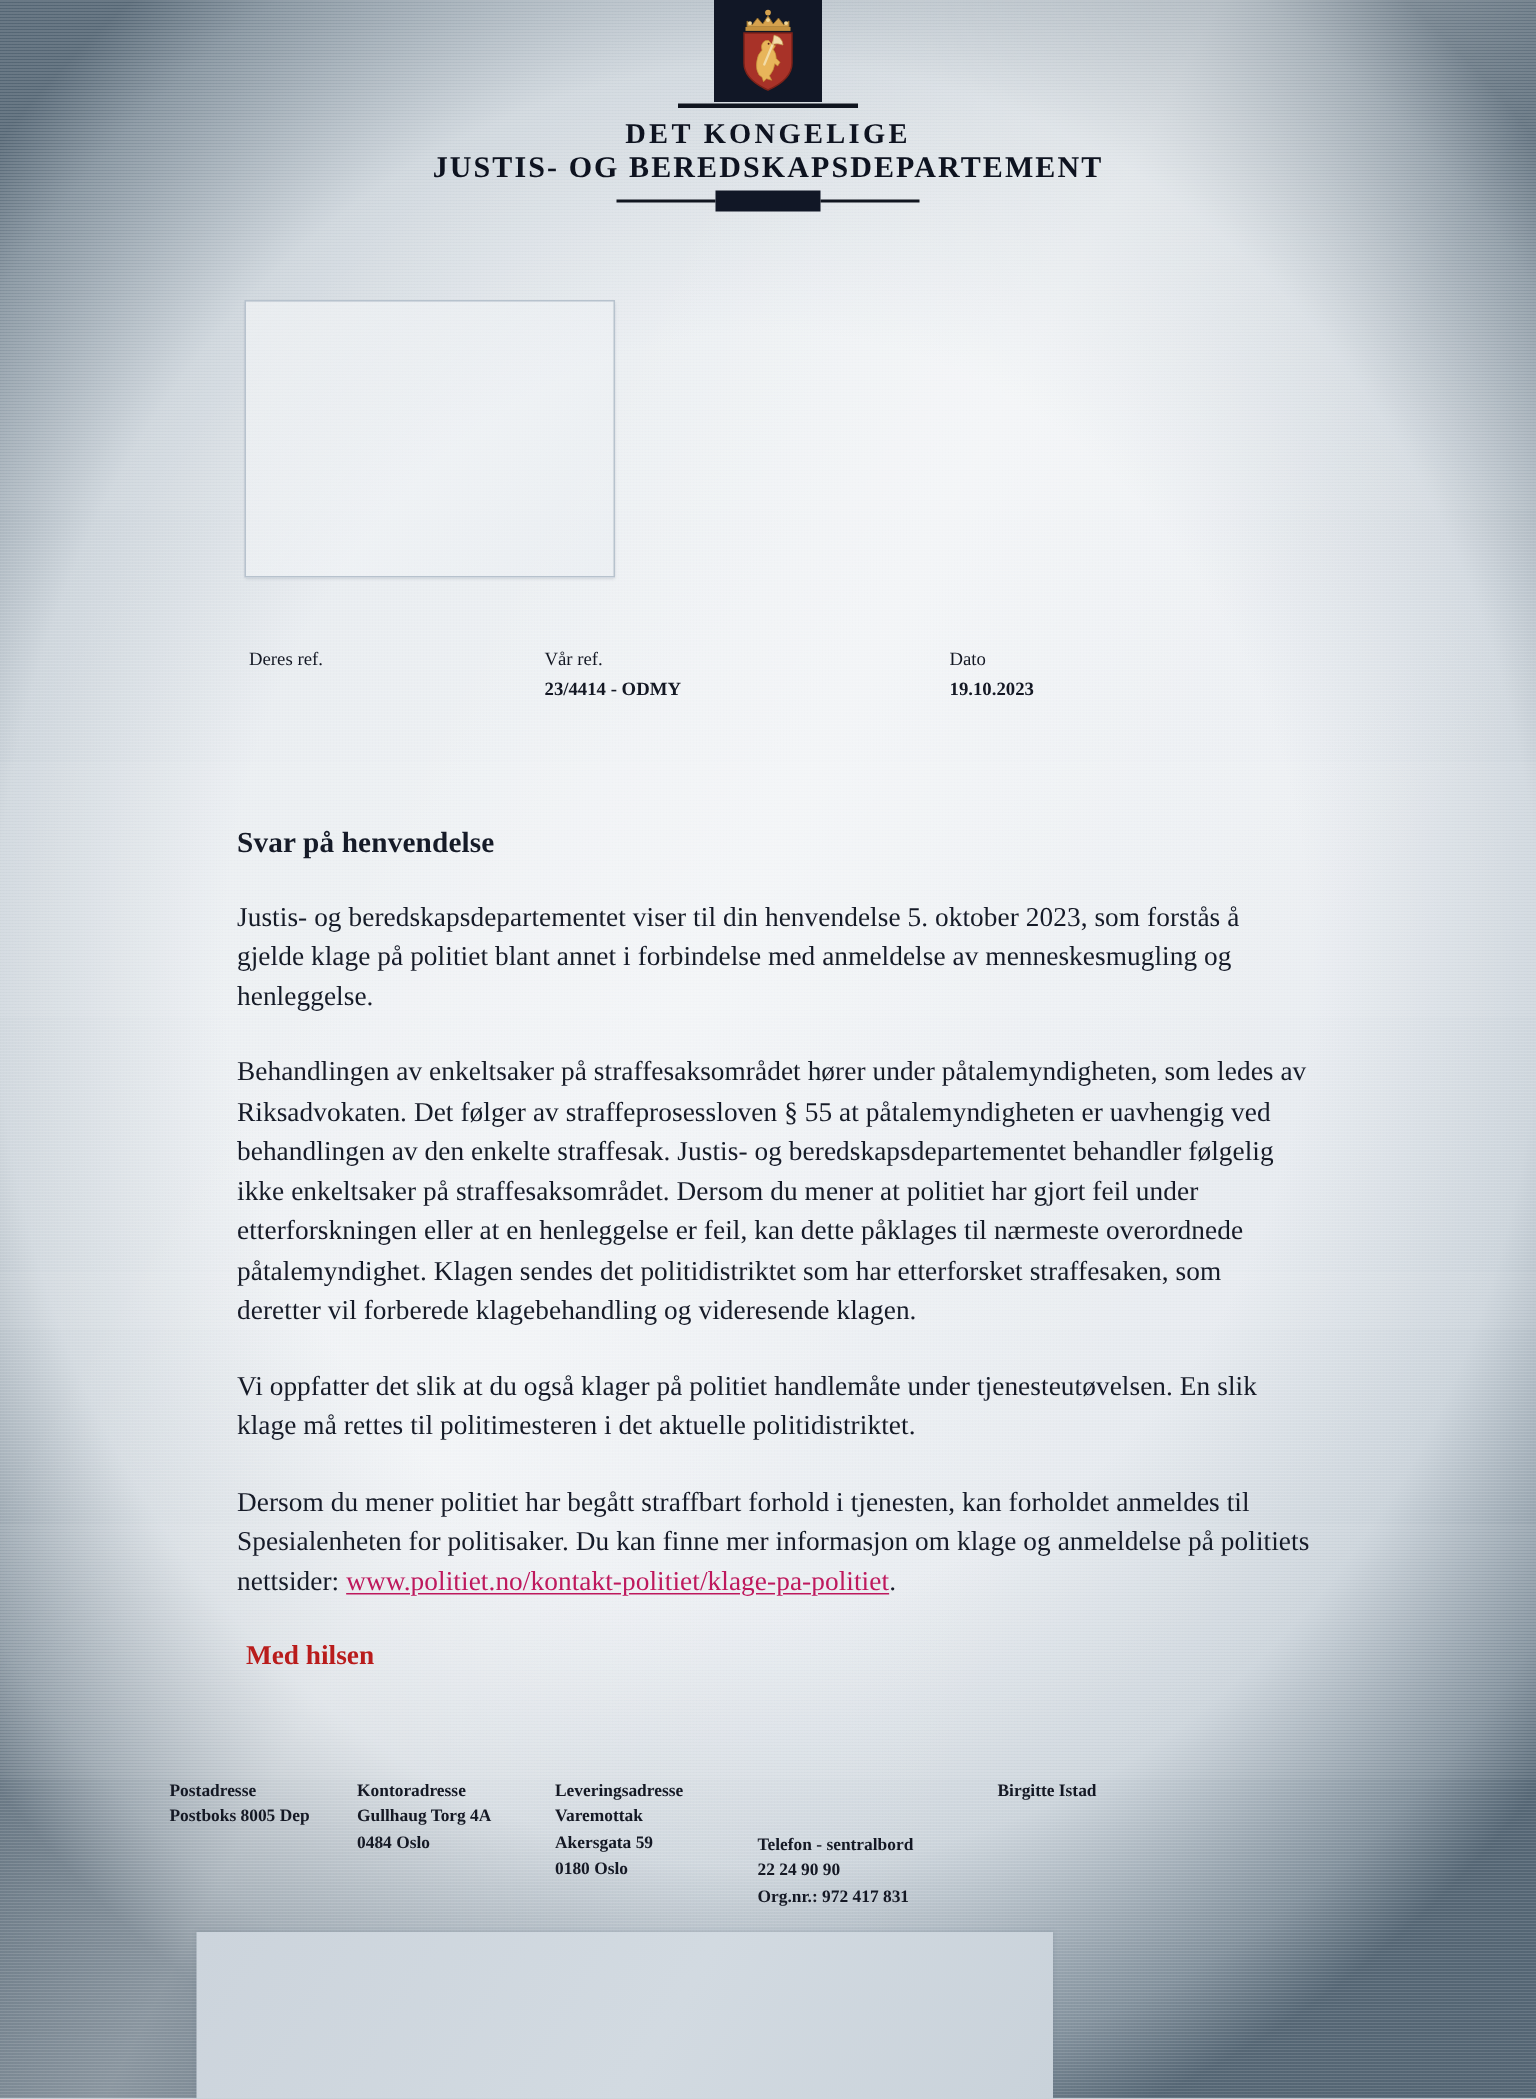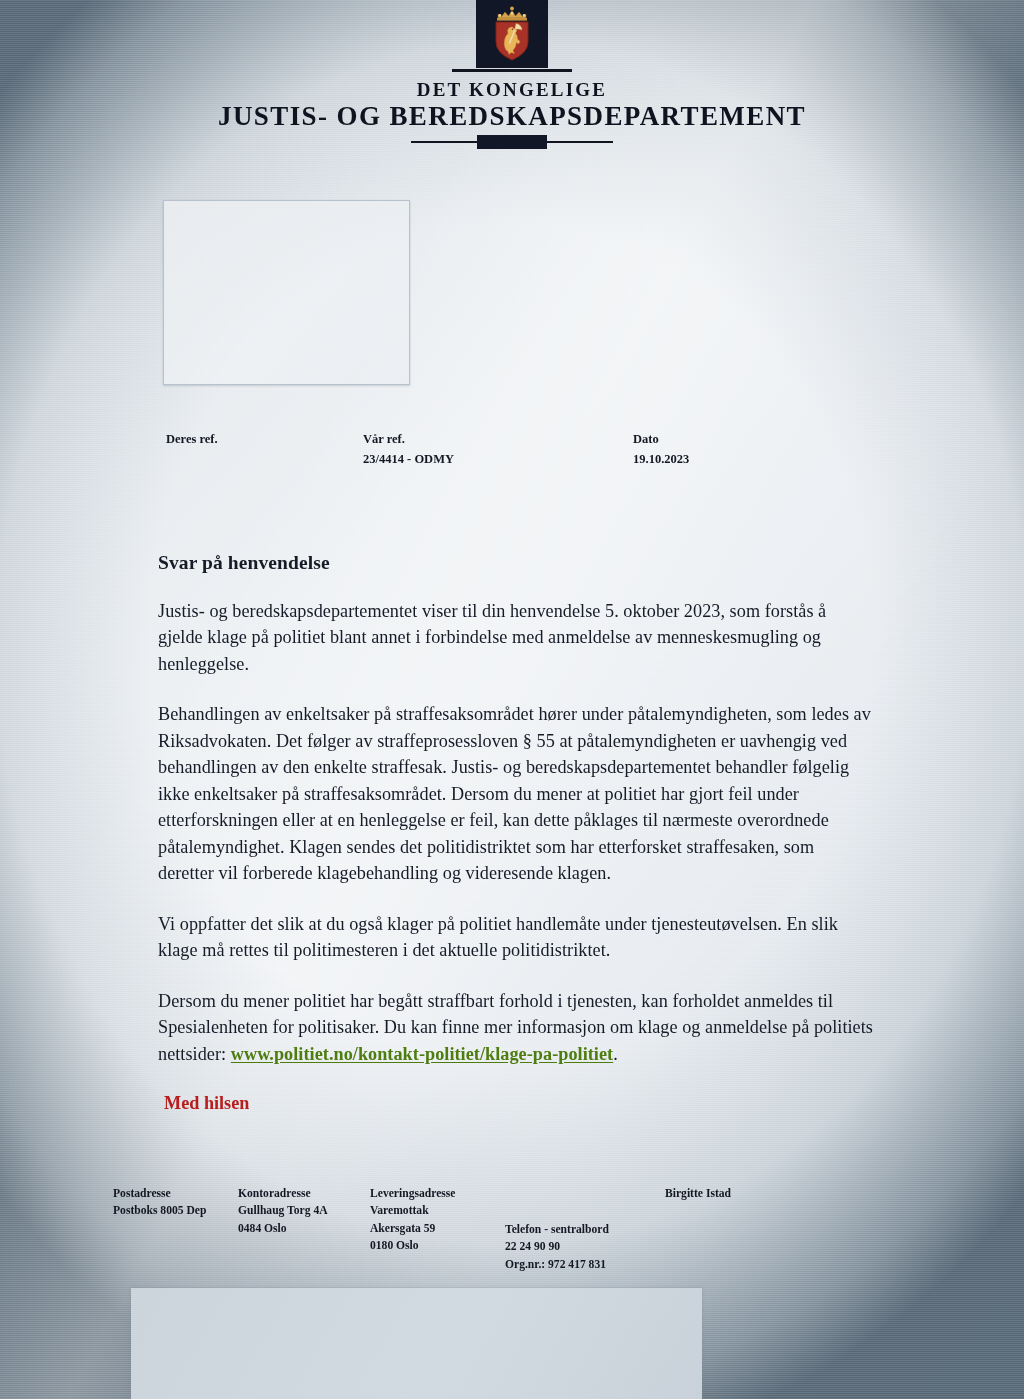--- a/index.html
+++ b/index.html
@@ -87,21 +87,21 @@
   }
   #lh-text {
     text-align: center;
     line-height: 1.14;
     color: #0e1320;
     font-weight: bold;
     letter-spacing: 1.6px;
     margin-top: 7px;
   }
   #lh-line1 { font-size: 19px; letter-spacing: 2.2px; }
-  #lh-line2 { font-size: 27px; letter-spacing: 1.4px; }
+  #lh-line2 { font-size: 20px; letter-spacing: 1.4px; }
   #lh-bottom-wrap {
     display: flex;
     align-items: center;
     justify-content: center;
     margin-top: 4px;
   }
   #lh-bottom-wrap .bar-side {
     width: 66px; height: 2px; background: #10151f;
   }
   #lh-bottom-wrap .bar-mid {
@@ -131,21 +131,21 @@
     width: 700px;
     display: flex;
     font-size: 12.5px;
     color: #141824;
     line-height: 1.58;
   }
   #ref-row .ref-col { }
   #ref-col-deres { width: 197px; }
   #ref-col-var   { width: 270px; }
   #ref-col-dato  { width: 200px; }
-  .ref-head { font-weight: bold; }
+  .ref-head { font-weight: normal; }
   .ref-val  { font-weight: bold; }
 
   
   #body-wrap {
     position: absolute;
     left: 158px;
     top: 552px;
     width: 716px;
     color: #161b28;
   }
@@ -156,24 +156,23 @@
     margin: 0 0 24px 0;
   }
   .para {
     font-size: 18.2px;
     line-height: 1.455;
     margin: 0 0 24px 0;
     letter-spacing: .05px;
   }
   .para:last-child { margin-bottom: 0; }
   #policy-link {
-    color: #4d7c0f;
+    color: #be185d;
     text-decoration: underline;
     text-underline-offset: 2px;
-    font-weight: bold;
   }
 
   #signoff {
     position: absolute;
     left: 164px;
     top: 1093px;
     font-size: 18.2px;
     font-weight: bold;
     color: #b91c1c;
   }

